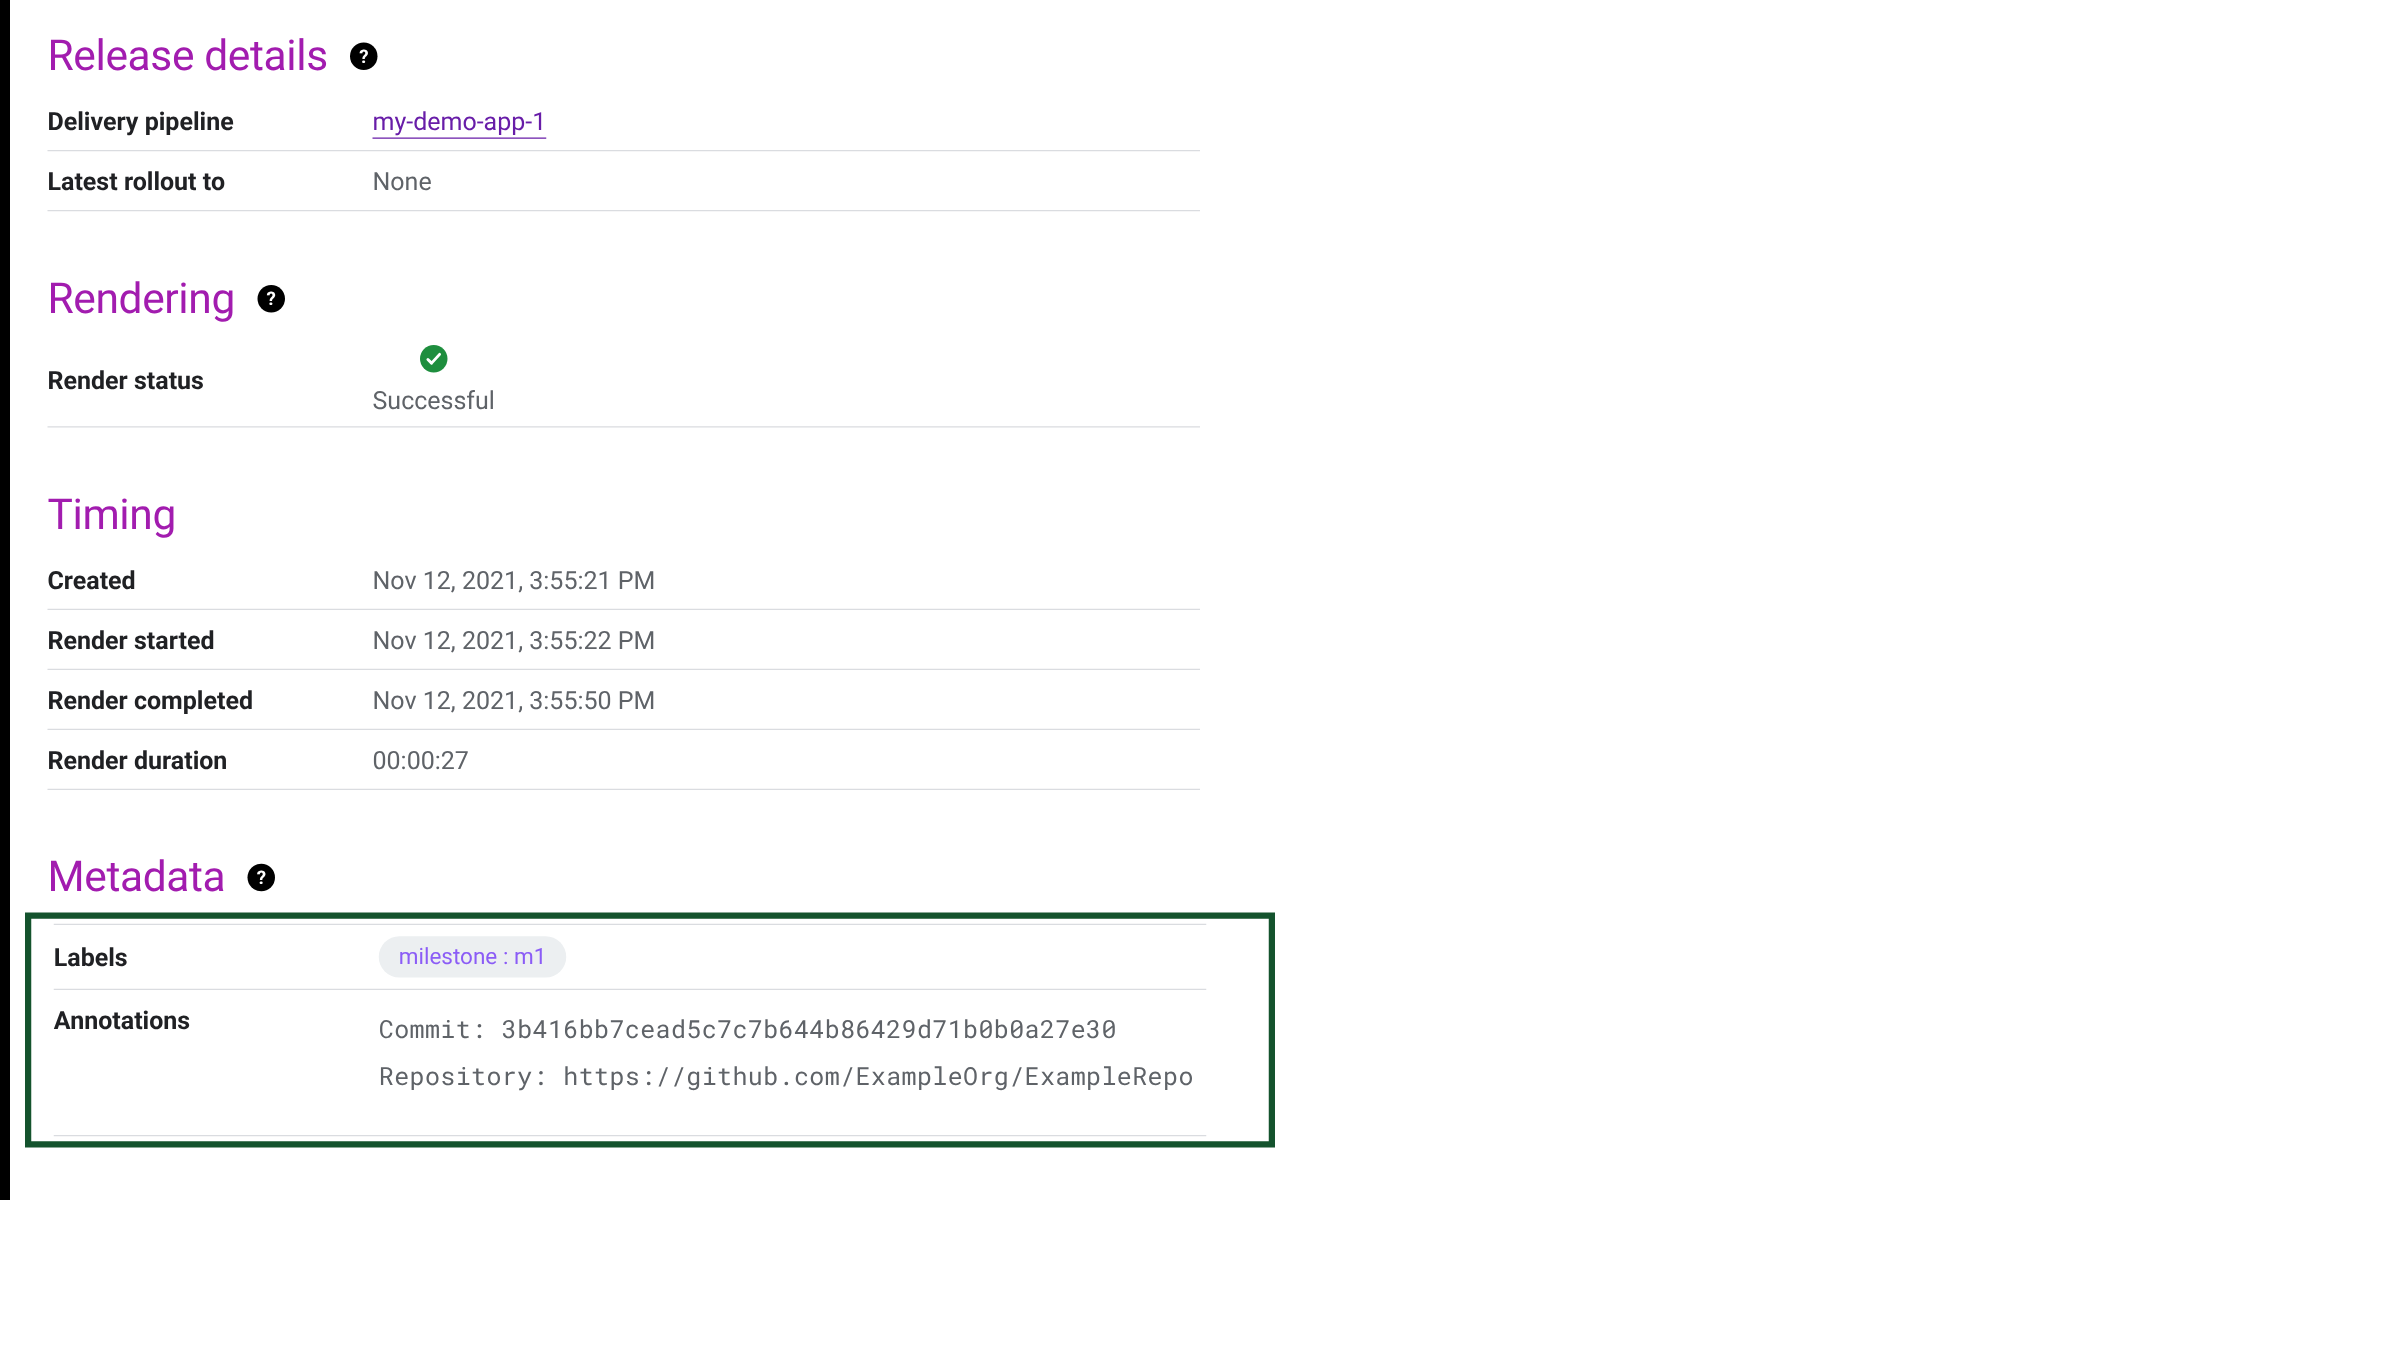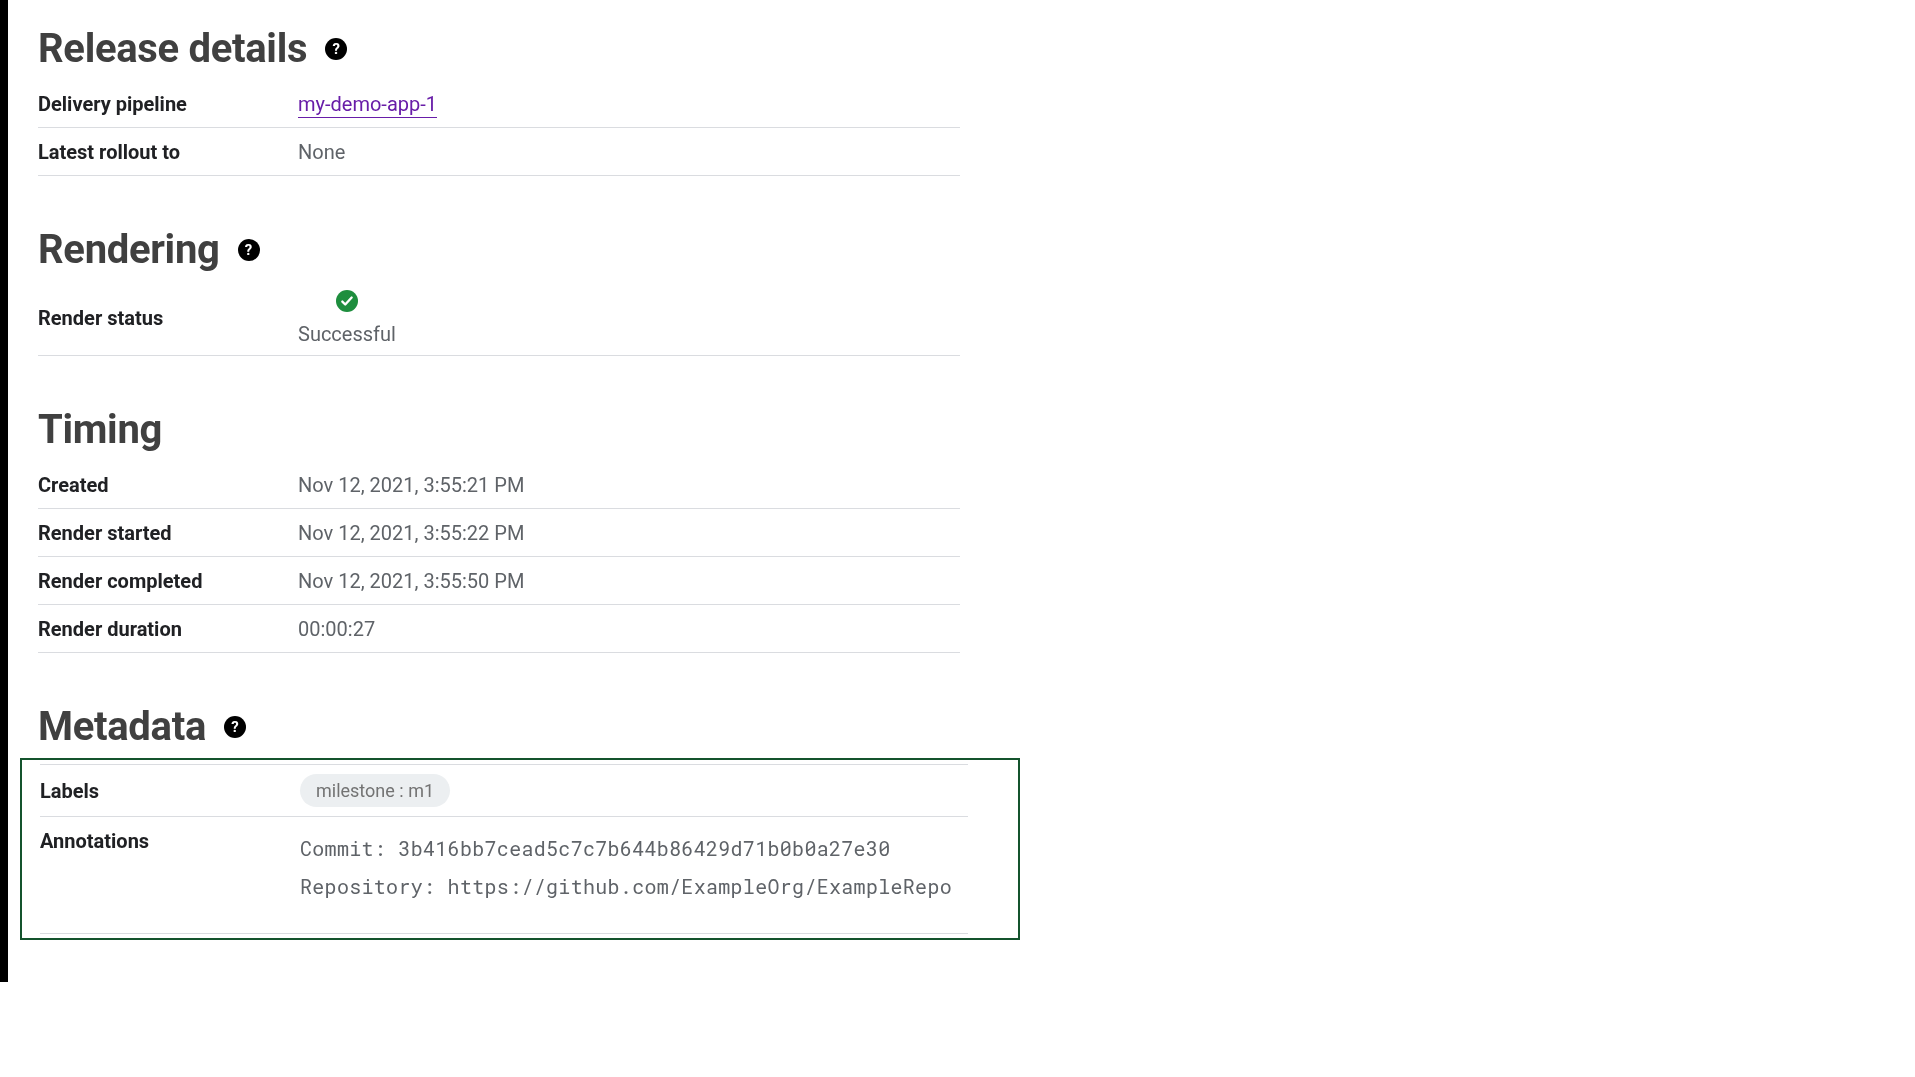--- a/index.html
+++ b/index.html
@@ -21,23 +21,23 @@
     .section {
       margin-bottom: 50px;
     }
     .section-header {
       display: flex;
       align-items: center;
       gap: 18px;
       margin-bottom: 8px;
     }
     .section-title {
-      font-size: 40px;
-      font-weight: 700;
-      color: #404040;
+      font-size: 34px;
+      font-weight: 400;
+      color: #a21caf;
       letter-spacing: -0.3px;
     }
     .help-icon {
       width: 22px;
       height: 22px;
       border-radius: 50%;
       background: #000;
       color: #fff;
       display: inline-flex;
       align-items: center;
@@ -96,31 +96,31 @@
     .check-icon svg {
       width: 14px;
       height: 14px;
     }
     .chip {
       display: inline-block;
       background: #eceff1;
       border-radius: 18px;
       padding: 6px 16px;
       font-size: 18px;
-      color: #737373;
+      color: #8b5cf6;
     }
     .annotations-block {
       font-family: 'Roboto Mono', Menlo, Consolas, monospace;
       font-size: 20px;
       color: #5f6368;
       line-height: 1.9;
       letter-spacing: 0.3px;
     }
     .highlight-box {
-      border: 2px solid #14532d;
+      border: 5px solid #14532d;
       padding: 4px 50px 4px 4px;
       margin-left: -18px;
       margin-right: -60px;
     }
     .highlight-box .row:first-of-type {
       margin-left: 14px;
     }
     .highlight-box .row {
       margin-left: 14px;
     }

